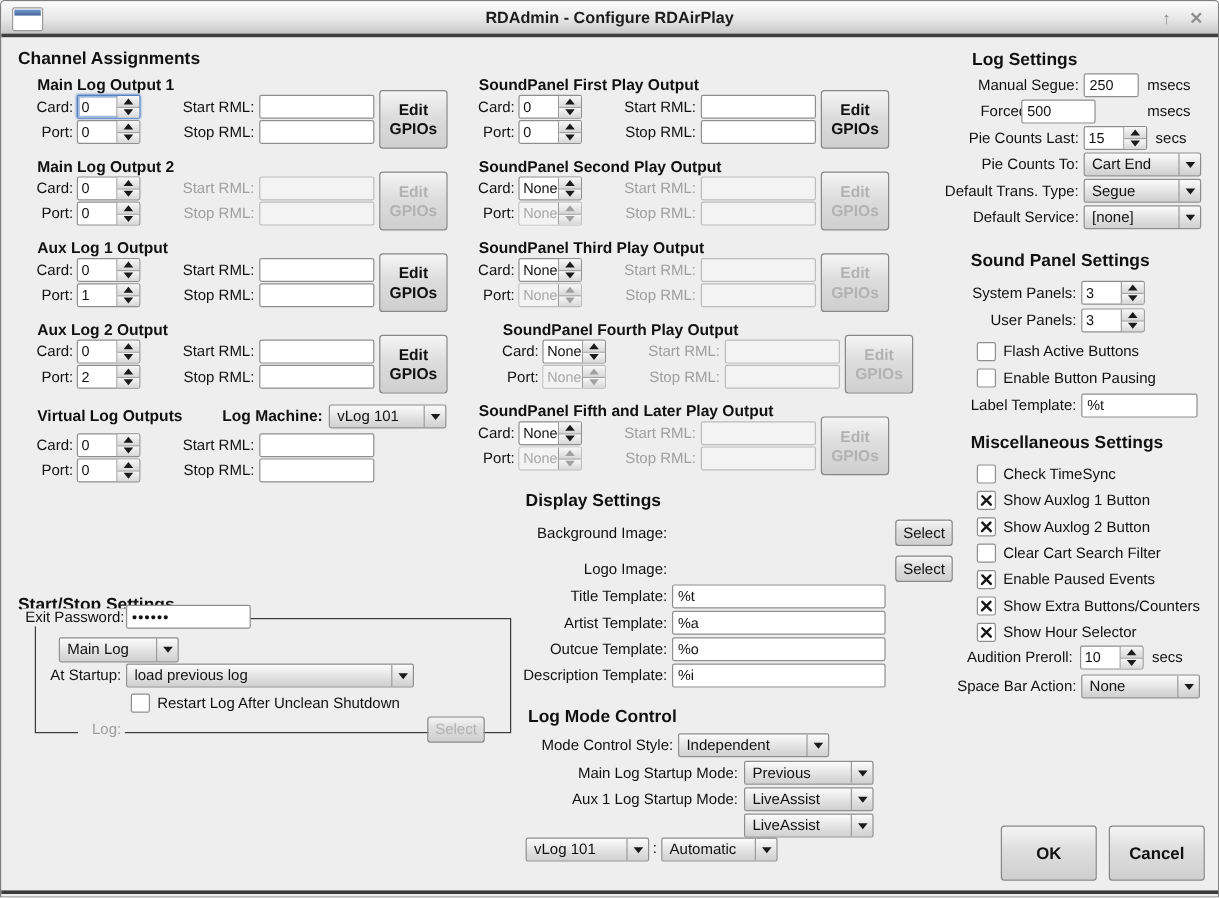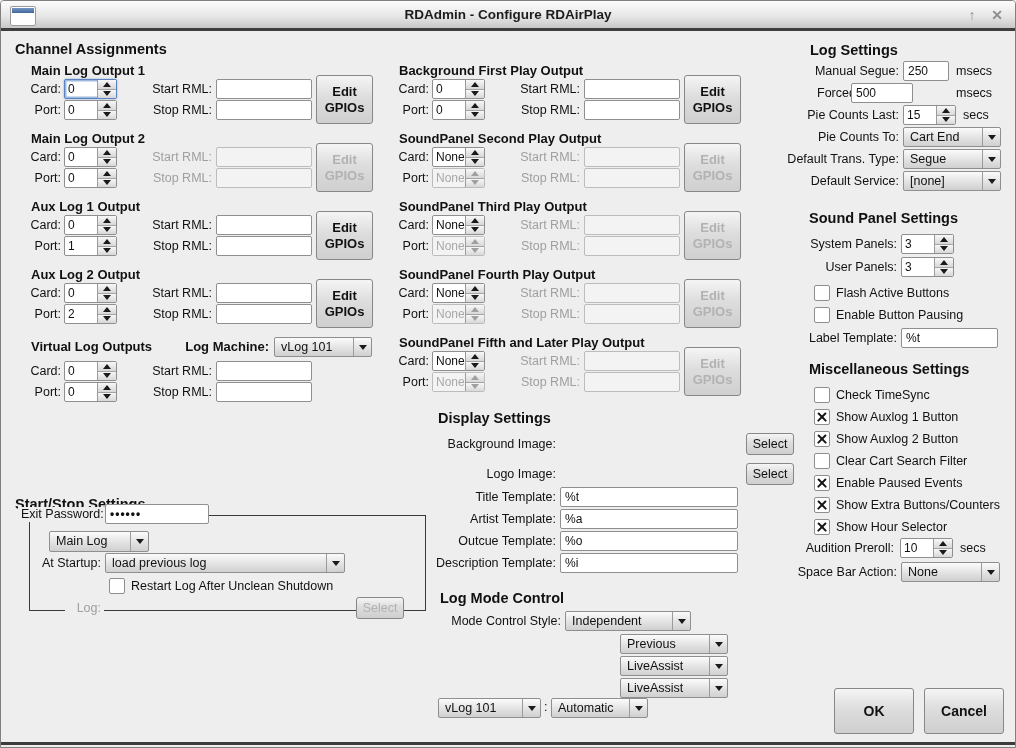--- a/index.html
+++ b/index.html
@@ -249,21 +249,21 @@
           </span>
         </span>
     </div>
     <div class="lbl r" style="left:95px;top:28px;width:90px">Start RML:</div>
     <input class="inp" style="left: 189px; top: 25px; width: 96px;" value="">
     <div class="lbl r" style="left:95px;top:49px;width:90px">Stop RML:</div>
     <input class="inp" style="left: 189px; top: 46px; width: 96px;" value="">
   </div>
 
   <div class="group" style="left:394px;top:62px">
-    <div class="gt" style="left:4px;top:0">Background First Play Output</div>
+    <div class="gt" style="left:4px;top:0">SoundPanel First Play Output</div>
     <div class="lbl r" style="left:0;top:19px;width:34px">Card:</div>
     <div class="spin" style="left:37px;top:16px">
       <span class="spin-val">0</span>
       <span class="spin-btns">
           <span class="spin-btn">
             <i class="tri-up"></i>
           </span>
           <span class="spin-btn">
             <i class="tri-dn"></i>
           </span>
@@ -350,21 +350,21 @@
         </span>
     </div>
     <div class="lbl r dis" style="left:95px;top:19px;width:90px">Start RML:</div>
     <input class="inp idis" style="left: 189px; top: 16px; width: 96px;" disabled="" value="">
     <div class="lbl r dis" style="left:95px;top:40px;width:90px">Stop RML:</div>
     <input class="inp idis" style="left: 189px; top: 37px; width: 96px;" disabled="" value="">
     <div class="btn bold gpio bdis" style="left:289px;top:12px;width:57px;height:49px">Edit
 GPIOs</div>
   </div>
 
-  <div class="group" style="left:394px;top:266px">
+  <div class="group" style="left:414px;top:266px">
     <div class="gt" style="left:4px;top:0">SoundPanel Fourth Play Output</div>
     <div class="lbl r" style="left:0;top:19px;width:34px">Card:</div>
     <div class="spin" style="left:37px;top:16px">
       <span class="spin-val">None</span>
       <span class="spin-btns">
           <span class="spin-btn">
             <i class="tri-up"></i>
           </span>
           <span class="spin-btn">
             <i class="tri-dn"></i>
@@ -443,26 +443,28 @@
 
   <div class="group" style="left:390px;top:589px;width:340px;height:140px">
     <div class="h1" style="left:49px;top:0">Log Mode Control</div>
     <div class="lbl r" style="left:0;top:24px;width:170px">Mode Control Style:</div>
     <div class="combo" style="left:174px;top:21px;width:126px">
       <span class="combo-text">Independent</span>
       <span class="combo-arr">
           <i class="tri-dn"></i>
         </span>
     </div>
+    <div class="lbl r" style="left:0;top:47px;width:224px">Main Log Startup Mode:</div>
     <div class="combo" style="left:229px;top:44px;width:108px">
       <span class="combo-text">Previous</span>
       <span class="combo-arr">
           <i class="tri-dn"></i>
         </span>
     </div>
+    <div class="lbl r" style="left:0;top:69px;width:224px">Aux 1 Log Startup Mode:</div>
     <div class="combo" style="left:229px;top:66px;width:108px">
       <span class="combo-text">LiveAssist</span>
       <span class="combo-arr">
           <i class="tri-dn"></i>
         </span>
     </div>
     <div class="combo" style="left:229px;top:88px;width:108px">
       <span class="combo-text">LiveAssist</span>
       <span class="combo-arr">
           <i class="tri-dn"></i>

